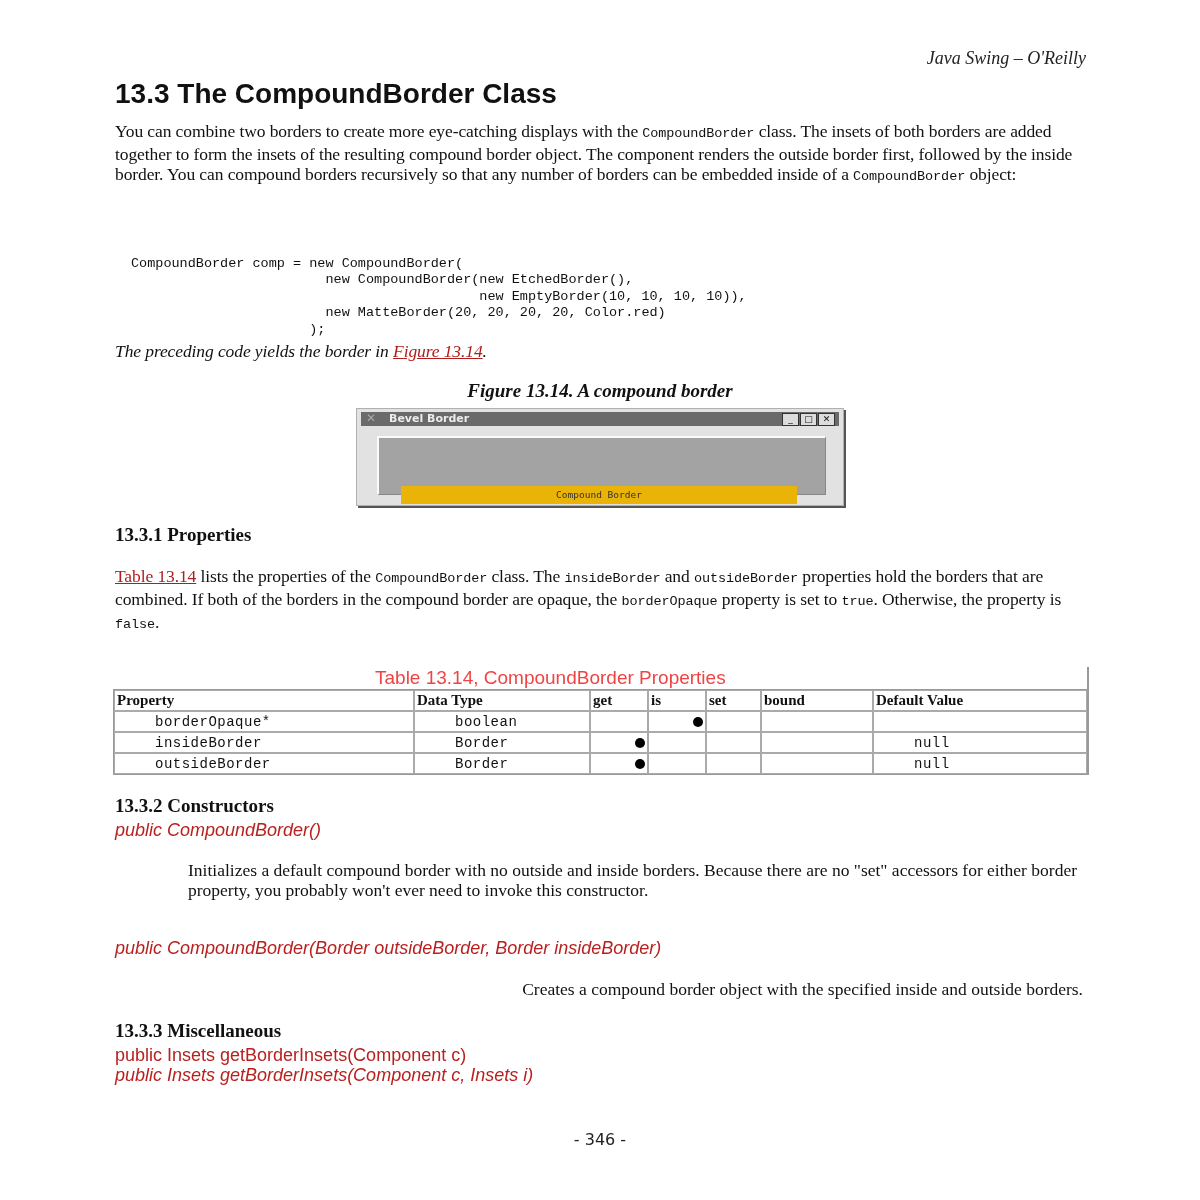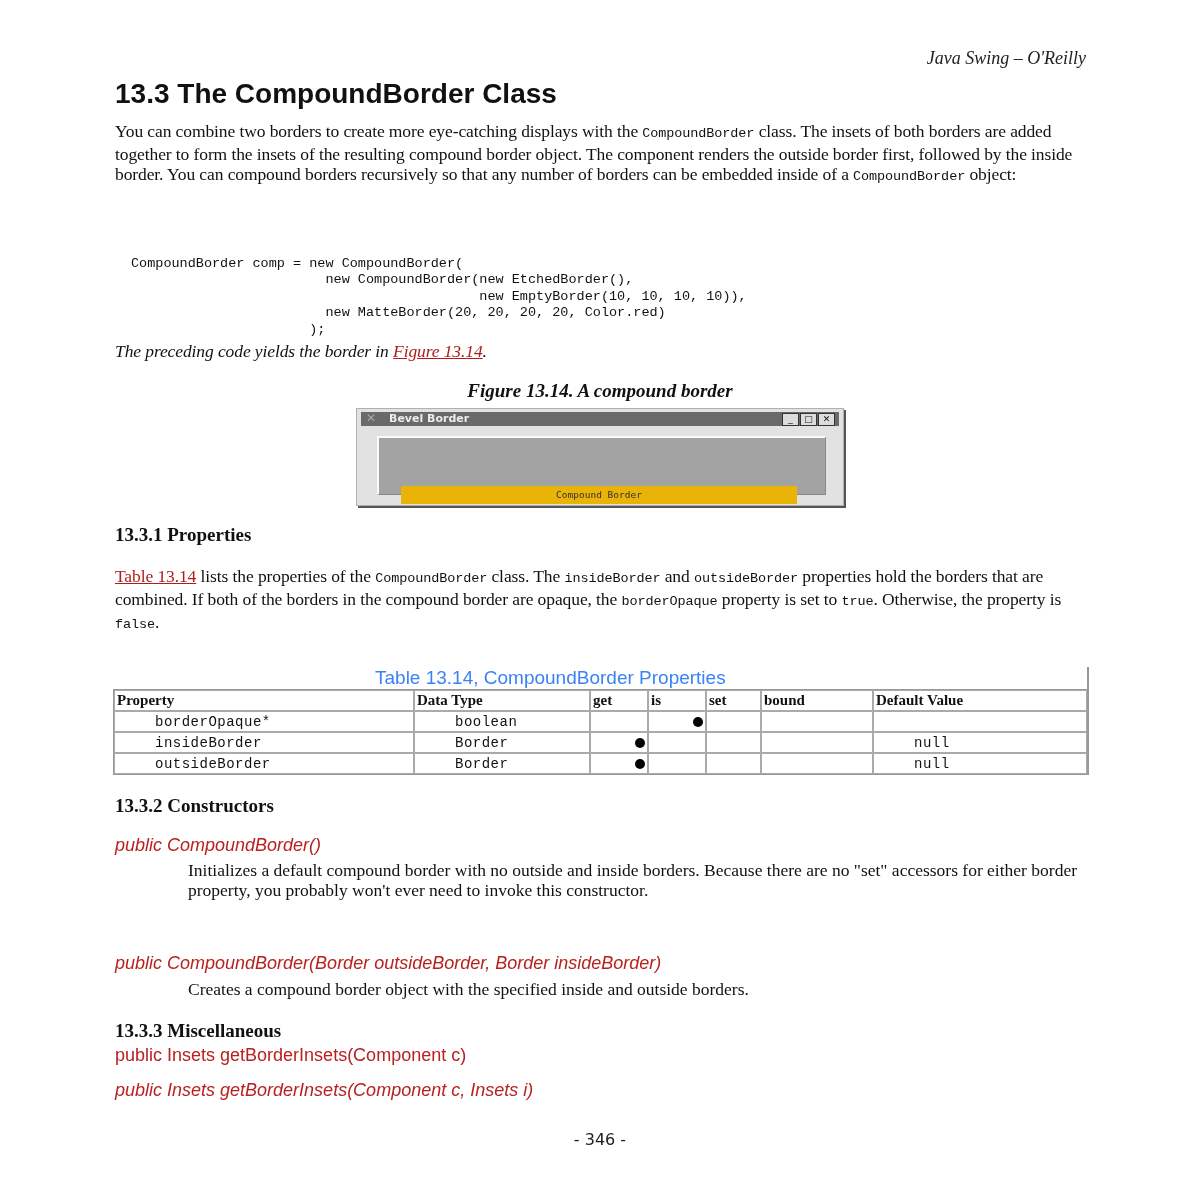--- a/index.html
+++ b/index.html
@@ -16,30 +16,30 @@
   .window { position: absolute; left: 356px; top: 408px; width: 486px; height: 96px; background: #e2e2e2; border: 1px solid #b0b0b0; box-shadow: 2px 2px 0 #555; }
   .titlebar { position: absolute; left: 4px; top: 3px; right: 4px; height: 14px; background: #6a6a6a; }
   .titlebar .x-logo { position: absolute; left: 5px; top: -1px; font-family: "DejaVu Sans", sans-serif; font-size: 12px; color: #a8a8a8; }
   .titlebar .title { position: absolute; left: 28px; top: 0px; font-family: "DejaVu Sans", sans-serif; font-weight: bold; font-size: 11px; color: #ececec; line-height: 14px; }
   .win-btns { position: absolute; right: 4px; top: 1px; display: flex; gap: 1px; }
   .win-btn { width: 15px; height: 11px; background: #dcdcdc; border: 1px solid #333; font-family: "DejaVu Sans", sans-serif; font-size: 9px; line-height: 11px; text-align: center; color: #111; }
   .outer-border { position: absolute; left: 20px; top: 27px; width: 446px; height: 56px; background: #a3a3a3; border-top: 2px solid #fafafa; border-left: 2px solid #fafafa; border-right: 1px solid #888; border-bottom: 1px solid #888; }
   .inner-label { position: absolute; left: 22px; top: 16px; width: 396px; height: 18px; background: #eab308; font-family: "DejaVu Sans Mono", monospace; font-size: 9.5px; line-height: 18px; text-align: center; color: #333; margin-top: 32px; }
 
   .h2 { position: absolute; left: 115px; font-family: "Liberation Serif", serif; font-weight: bold; font-size: 19px; color: #111; margin: 0; }
-  .table-title { position: absolute; left: 375px; top: 667px; font-family: "Liberation Sans", sans-serif; font-size: 19px; color: #3b82f6; }
+  .table-title { position: absolute; left: 375px; top: 667px; font-family: "Liberation Sans", sans-serif; font-size: 19px; color: #ef4444; }
   table.props { position: absolute; left: 113px; top: 689px; width: 976px; border-collapse: separate; border-spacing: 0; border: 1px solid #999; border-right: 2px solid #999; }
   table.props td, table.props th { border: 1px solid #aaa; height: 19px; padding: 0 2px; text-align: left; vertical-align: middle; }
   table.props th { font-family: "Liberation Serif", serif; font-weight: bold; font-size: 15px; }
   table.props td { font-family: "Liberation Mono", monospace; font-size: 14px; letter-spacing: 0.5px; padding-left: 40px; }
   .bullet { display: inline-block; width: 10px; height: 10px; border-radius: 50%; background: #000; margin-left: 4px; vertical-align: middle; }
   .table-top-right { position: absolute; left: 1087px; top: 667px; width: 2px; height: 22px; background: #999; }
 
   .method { position: absolute; left: 115px; font-family: "Liberation Sans", sans-serif; font-size: 18px; color: #b8211f; }
-  .method.italic { font-style: italic; margin-top: 15px; }
+  .method.italic { font-style: italic; }
   .desc { position: absolute; left: 188px; width: 895px; font-family: "Liberation Serif", serif; font-size: 17.5px; line-height: 20px; color: #111; margin: 0; }
   .page-number { position: absolute; left: 0; width: 1200px; top: 1130px; text-align: center; font-family: "DejaVu Sans", sans-serif; font-size: 16px; color: #222; }
 </style>
 </head>
 <body>
 
 <div class="running-header">Java Swing – O'Reilly</div>
 
 <h1 class="h1">13.3 The CompoundBorder Class</h1>
 
@@ -132,19 +132,19 @@
         <td></td>
         <td>null</td>
       </tr>
     </tbody>
 </table>
 
 <h2 class="h2" style="top:795px;">13.3.2 Constructors</h2>
 <div class="method italic" style="top:820px;">public CompoundBorder()</div>
 <p class="desc" style="top:860px;">Initializes a default compound border with no outside and inside borders. Because there are no "set" accessors for either border property, you probably won't ever need to invoke this constructor.</p>
 <div class="method italic" style="top:938px;">public CompoundBorder(Border outsideBorder, Border insideBorder)</div>
-<p class="desc" style="top:979px;">Creates a compound border object with the specified inside and outside borders.</p>
+<p class="desc" style="top:979px;text-align:right;">Creates a compound border object with the specified inside and outside borders.</p>
 
 <h2 class="h2" style="top:1020px;">13.3.3 Miscellaneous</h2>
 <div class="method" style="top:1045px;">public Insets getBorderInsets(Component c)</div>
 <div class="method italic" style="top:1065px;">public Insets getBorderInsets(Component c, Insets i)</div>
 
 <div class="page-number">- 346 -</div>
 
 </body></html>

